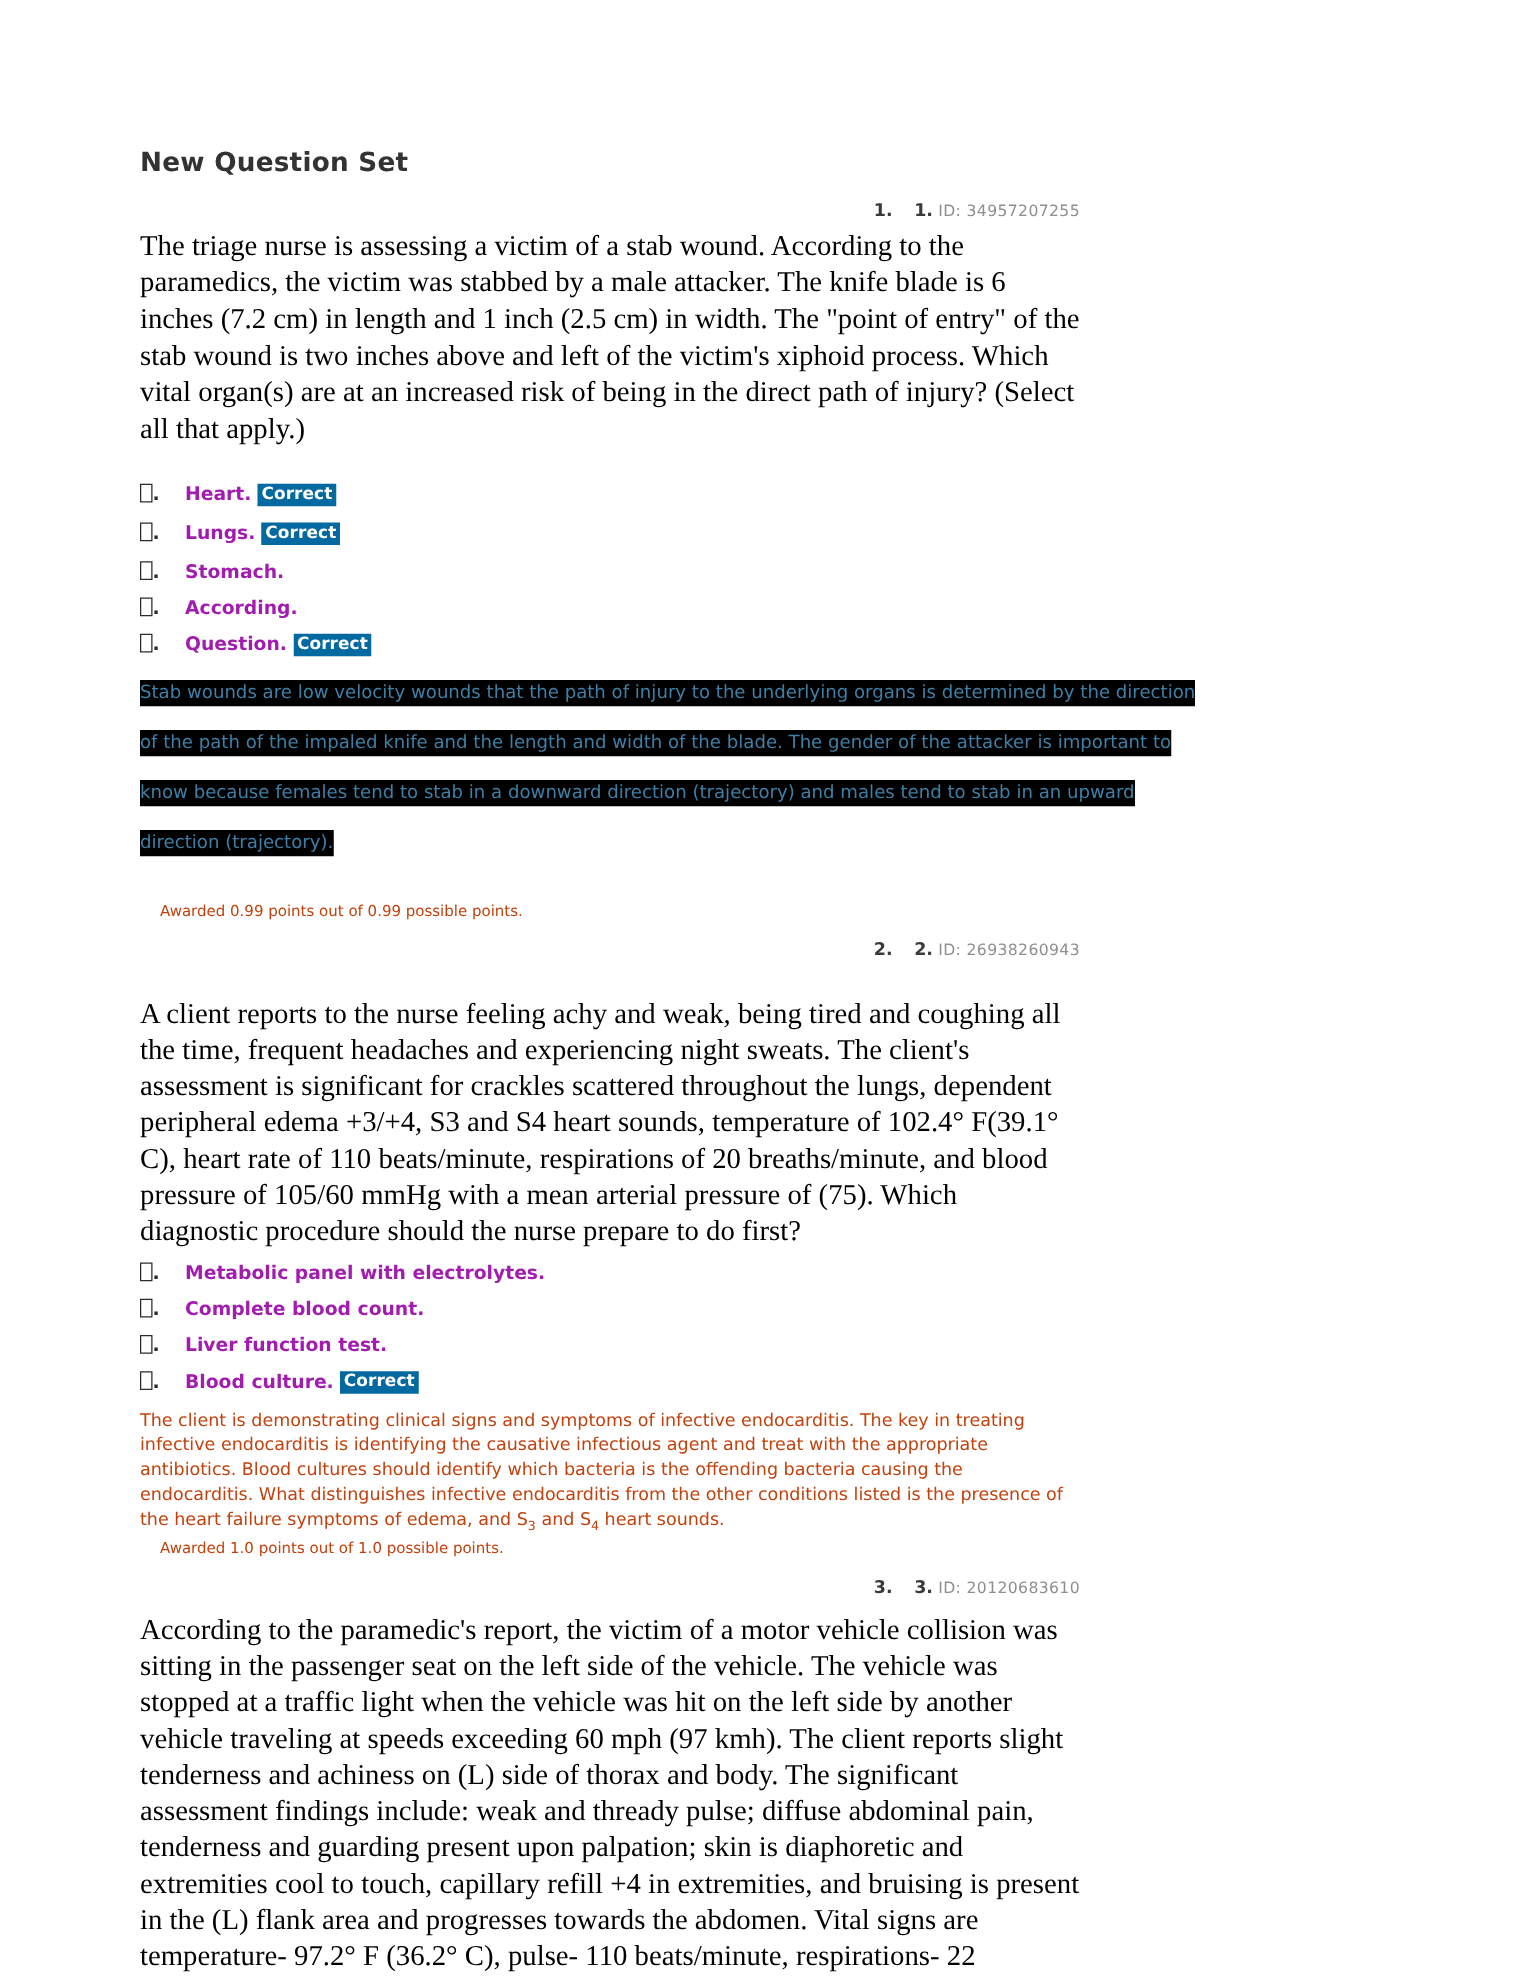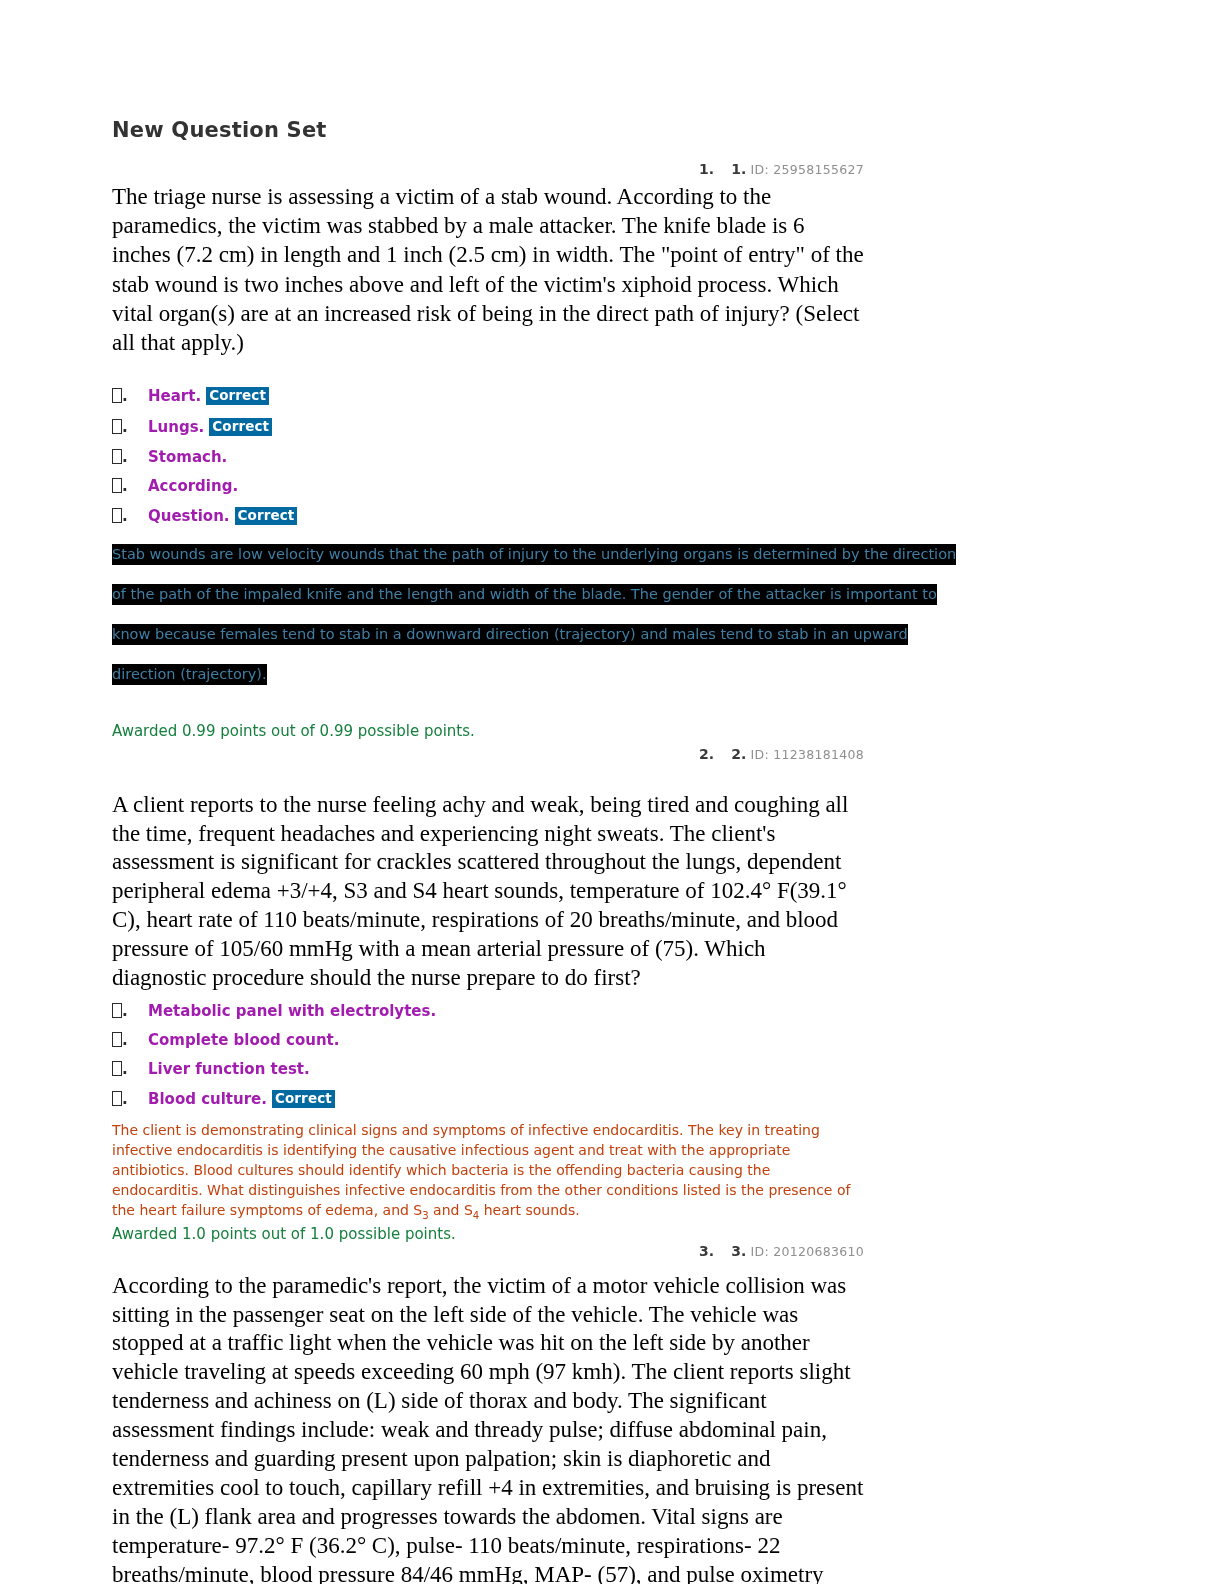--- a/index.html
+++ b/index.html
@@ -136,24 +136,24 @@
     font-size: 14px;
     color: #c2410c;
     line-height: 1.42;
     margin: 6px 0 0 0;
     max-width: 958px;
   }
 
   
   .awarded {
     font-family: "DejaVu Sans", "Liberation Sans", sans-serif;
-    font-size: 15px;
-    color: #15803d;
+    font-size: 12px;
+    color: #c2410c;
     line-height: 1.2;
-    margin: 0;
+    margin: 16px;
   }
   .awarded.gap-top { margin-top: 28px; }
   .awarded.tight-top { margin-top: 2px; }
 
   .block { margin: 0; padding: 0; }
   .spacer-24 { height: 24px; }
   .spacer-8  { height: 8px; }
   sub { font-size: 0.72em; }
 </style>
 </head>
@@ -162,21 +162,21 @@
 <div class="page">
 
   <h1 class="doc-title">New Question Set</h1>
 
   <div class="block">
 
     <div class="q-header">
       <span class="q-num">1.</span>
       <span class="q-num-gap"></span>
       <span class="q-num">1.</span>
-      <span class="q-id">ID: 25958155627</span>
+      <span class="q-id">ID: 34957207255</span>
     </div>
 
     <p class="q-stem">The triage nurse is assessing a victim of a stab wound. According to the paramedics, the victim was stabbed by a male attacker. The knife blade is 6 inches (7.2 cm) in length and 1 inch (2.5 cm) in width. The "point of entry" of the stab wound is two inches above and left of the victim's xiphoid process. Which vital organ(s) are at an increased risk of being in the direct path of injury? (Select all that apply.)</p>
 
     <ul class="options spaced">
       <li class="option">
         <span class="marker"><span class="tofu"></span><span>.</span></span><span class="opt-text">Heart.</span><span class="badge-correct">Correct</span>
       </li>
       <li class="option">
         <span class="marker"><span class="tofu"></span><span>.</span></span><span class="opt-text">Lungs.</span><span class="badge-correct">Correct</span>
@@ -201,21 +201,21 @@
 
     <p class="awarded gap-top">Awarded 0.99 points out of 0.99 possible points.</p>
   </div>
 
   <div class="block">
 
     <div class="q-header" style="margin-top:6px;">
       <span class="q-num">2.</span>
       <span class="q-num-gap"></span>
       <span class="q-num">2.</span>
-      <span class="q-id">ID: 11238181408</span>
+      <span class="q-id">ID: 26938260943</span>
     </div>
 
     <div class="spacer-24"></div>
 
     <p class="q-stem tight">A client reports to the nurse feeling achy and weak, being tired and coughing all the time, frequent headaches and experiencing night sweats. The client's assessment is significant for crackles scattered throughout the lungs, dependent peripheral edema +3/+4, S3 and S4 heart sounds, temperature of 102.4° F(39.1° C), heart rate of 110 beats/minute, respirations of 20 breaths/minute, and blood pressure of 105/60 mmHg with a mean arterial pressure of (75). Which diagnostic procedure should the nurse prepare to do first?</p>
 
     <ul class="options" style="margin-top:4px;">
       <li class="option">
         <span class="marker"><span class="tofu"></span><span>.</span></span><span class="opt-text">Metabolic panel with electrolytes.</span>
       </li>

